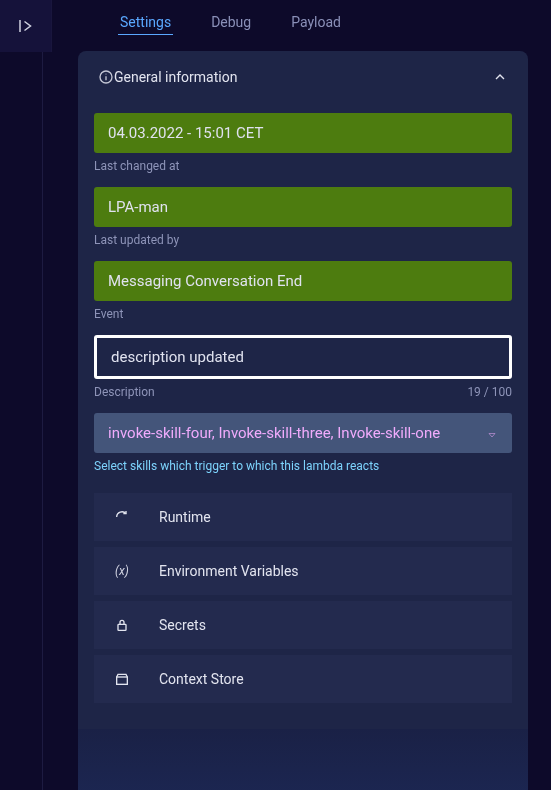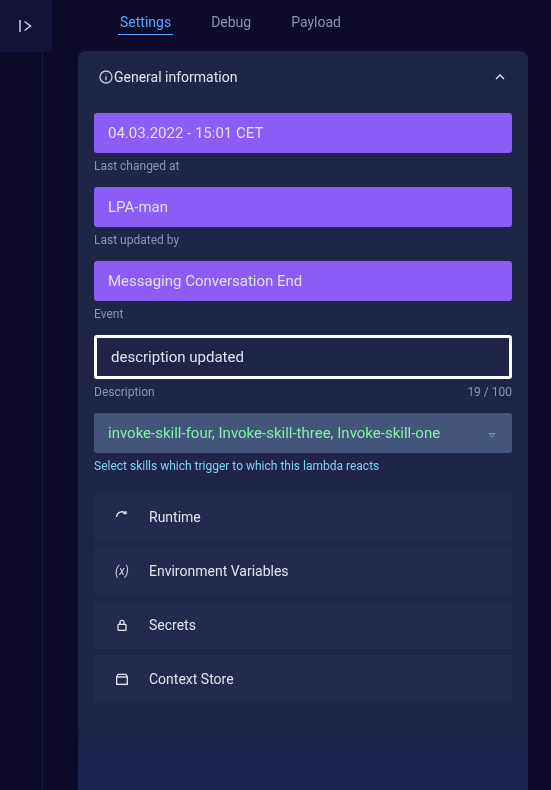--- a/index.html
+++ b/index.html
@@ -89,21 +89,21 @@
 
   .section-body {
     padding: 10px 16px 26px 16px;
   }
 
   .field {
     margin-bottom: 14px;
   }
 
   .readonly {
-    background: #8b5cf6;
+    background: #4d7c0f;
     color: #e0e2ef;
     font-size: 15px;
     padding: 11px 14px;
     border-radius: 3px;
     width: 100%;
   }
   .flabel {
     font-size: 12px;
     color: #8e94b8;
     margin-top: 6px;
@@ -126,21 +126,21 @@
     justify-content: space-between;
     font-size: 12px;
     color: #8e94b8;
     margin-top: 6px;
   }
 
   .select {
     width: 100%;
     background: #44557a;
     border: none;
-    color: #86efac;
+    color: #f0abfc;
     font-size: 15px;
     padding: 11px 40px 11px 14px;
     border-radius: 3px;
     position: relative;
     display: flex;
     align-items: center;
   }
   .select .caret {
     position: absolute;
     right: 14px;
@@ -152,21 +152,21 @@
     font-size: 12px;
     color: #7dd3fc;
     margin-top: 6px;
   }
 
   .acc {
     background: #232a4e;
     margin: 4px 0 0 0;
     display: flex;
     align-items: center;
-    gap: 19px;
+    gap: 29px;
     padding: 16px 20px;
     font-size: 14px;
     color: #e2e4ef;
     cursor: pointer;
   }
   .acc + .acc { margin-top: 6px; }
   .acc .icon { width: 16px; height: 16px; display:flex; align-items:center; justify-content:center; }
   .acc .label { flex: 1; }
   .acc-wrap { margin-top: 20px; }
 

